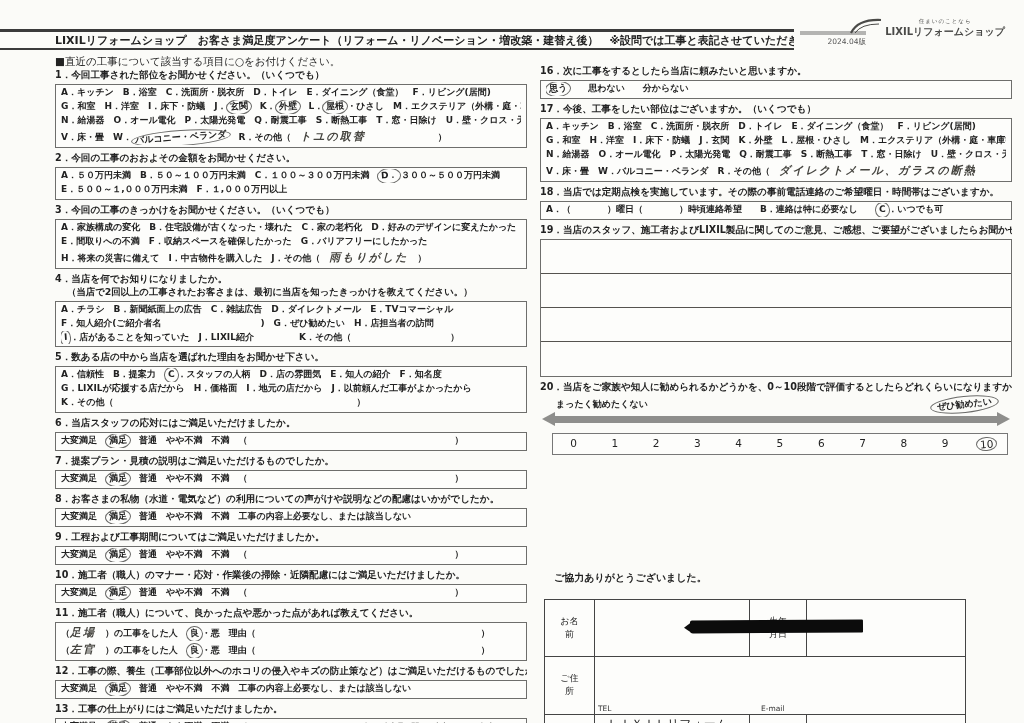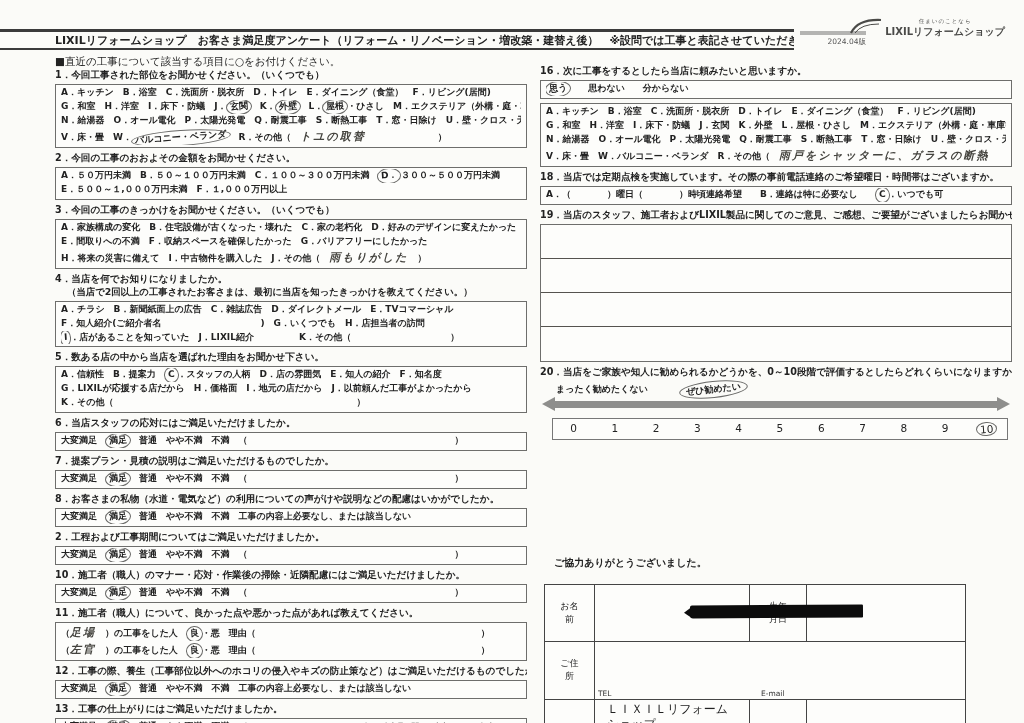--- a/index.html
+++ b/index.html
@@ -46,21 +46,21 @@
   .hand { font-style:italic; color:#45443f; letter-spacing:2px; font-size:11px; }
   .note { font-size:7.6px; color:#3c3c3a; letter-spacing:-0.3px; }
 
   
   .comment-box { padding:0; }
   .comment-box .rline { height:34px; border-bottom:1px solid #55534f; }
   .comment-box .rline:last-child { border-bottom:none; }
 
   
   .nps { margin-top:4px; }
-  .nps-labels { display:flex; justify-content:flex-start; padding:0 14px 0 16px; font-weight:bold; font-size:9px;gap:32px; }
+  .nps-labels { display:flex; justify-content:space-between; padding:0 14px 0 16px; font-weight:bold; font-size:9px;gap:32px; }
   .nps-labels .npr { transform:rotate(-6deg); border-width:1.6px; padding:1px 6px; }
   .nps-arrow { position:relative; height:7px; background:#8e8e8c; margin:5px 14px 0 14px; }
   .nps-arrow .ah { position:absolute; top:-4px; width:0; height:0; border-top:7.5px solid transparent; border-bottom:7.5px solid transparent; }
   .nps-arrow .ah.left  { left:-12px;  border-right:13px solid #8e8e8c; }
   .nps-arrow .ah.right { right:-12px; border-left:13px solid #8e8e8c; }
   .scale-box { display:flex; border:1px solid #777; margin:10px 4px 0 12px; padding:3px 0; background:#fdfdfb; }
   .scale-box span { flex:1; text-align:center; font-size:10.5px; }
   .scale-box span.circ { flex:0 0 auto; align-self:center; margin:0 10px; }
 
   
@@ -137,21 +137,21 @@
         <div class="opt-line"><span>E．間取りへの不満　F．収納スペースを確保したかった　G．バリアフリーにしたかった</span></div>
         <div class="opt-line"><span>H．将来の災害に備えて　I．中古物件を購入した　J．その他（　</span><span class="hand">雨もりがした</span><span>　）</span></div>
       </div>
     </div>
 
     <div class="q">
       <div class="q-title">4．当店を何でお知りになりましたか。</div>
       <div class="q-sub">（当店で2回以上の工事されたお客さまは、最初に当店を知ったきっかけを教えてください。）</div>
       <div class="q-box">
         <div class="opt-line"><span>A．チラシ　B．新聞紙面上の広告　C．雑誌広告　D．ダイレクトメール　E．TVコマーシャル</span></div>
-        <div class="opt-line"><span>F．知人紹介(ご紹介者名　　　　　　　　　　　)　G．いくつでも　H．店担当者の訪問</span></div>
+        <div class="opt-line"><span>F．知人紹介(ご紹介者名　　　　　　　　　　　)　G．ぜひ勧めたい　H．店担当者の訪問</span></div>
         <div class="opt-line"><span class="circ">I</span><span>．店があることを知っていた　J．LIXIL紹介　　　　　K．その他（　　　　　　　　　　　）</span></div>
       </div>
     </div>
 
     <div class="q">
       <div class="q-title">5．数ある店の中から当店を選ばれた理由をお聞かせ下さい。</div>
       <div class="q-box">
         <div class="opt-line"><span>A．信頼性　B．提案力　</span><span class="circ">C</span><span>．スタッフの人柄　D．店の雰囲気　E．知人の紹介　F．知名度</span></div>
         <div class="opt-line"><span>G．LIXILが応援する店だから　H．価格面　I．地元の店だから　J．以前頼んだ工事がよかったから</span></div>
         <div class="opt-line"><span>K．その他（　　　　　　　　　　　　　　　　　　　　　　　　　　　）</span></div>
@@ -173,21 +173,21 @@
     </div>
 
     <div class="q">
       <div class="q-title">8．お客さまの私物（水道・電気など）の利用についての声がけや説明などの配慮はいかがでしたか。</div>
       <div class="q-box">
         <div class="opt-line"><span>大変満足　</span><span class="circ">満足</span><span>　普通　やや不満　不満　工事の内容上必要なし、または該当しない</span></div>
       </div>
     </div>
 
     <div class="q">
-      <div class="q-title">2．工程および工事期間についてはご満足いただけましたか。</div>
+      <div class="q-title">9．工程および工事期間についてはご満足いただけましたか。</div>
       <div class="q-box">
         <div class="opt-line"><span>大変満足　</span><span class="circ">満足</span><span>　普通　やや不満　不満　（　　　　　　　　　　　　　　　　　　　　　　　）</span></div>
       </div>
     </div>
 
     <div class="q">
       <div class="q-title">10．施工者（職人）のマナー・応対・作業後の掃除・近隣配慮にはご満足いただけましたか。</div>
       <div class="q-box">
         <div class="opt-line"><span>大変満足　</span><span class="circ">満足</span><span>　普通　やや不満　不満　（　　　　　　　　　　　　　　　　　　　　　　　）</span></div>
       </div>
@@ -220,25 +220,26 @@
   <div class="col right">
 
     <div class="q">
       <div class="q-title">16．次に工事をするとしたら当店に頼みたいと思いますか。</div>
       <div class="q-box">
         <div class="opt-line"><span class="circ">思う</span><span>　　思わない　　分からない</span></div>
       </div>
     </div>
 
     <div class="q">
+      <div class="q-title">17．今後、工事をしたい部位はございますか。（いくつでも）</div>
       <div class="q-box">
         <div class="opt-line"><span>A．キッチン　B．浴室　C．洗面所・脱衣所　D．トイレ　E．ダイニング（食堂）　F．リビング(居間)</span></div>
         <div class="opt-line"><span>G．和室　H．洋室　I．床下・防蟻　J．玄関　K．外壁　L．屋根・ひさし　M．エクステリア（外構・庭・車庫等）</span></div>
         <div class="opt-line"><span>N．給湯器　O．オール電化　P．太陽光発電　Q．耐震工事　S．断熱工事　T．窓・日除け　U．壁・クロス・天井</span></div>
-        <div class="opt-line"><span>V．床・畳　W．バルコニー・ベランダ　R．その他（　</span><span class="hand">雨戸をシャッターに、ガラスの断熱</span></div>
+        <div class="opt-line"><span>V．床・畳　W．バルコニー・ベランダ　R．その他（　</span><span class="hand">ダイレクトメール、ガラスの断熱</span></div>
       </div>
     </div>
 
     <div class="q">
       <div class="q-title">18．当店では定期点検を実施しています。その際の事前電話連絡のご希望曜日・時間帯はございますか。</div>
       <div class="q-box">
         <div class="opt-line"><span>A．（　　　　）曜日（　　　　）時頃連絡希望　　B．連絡は特に必要なし　　</span><span class="circ">C</span><span>．いつでも可</span></div>
       </div>
     </div>
 

